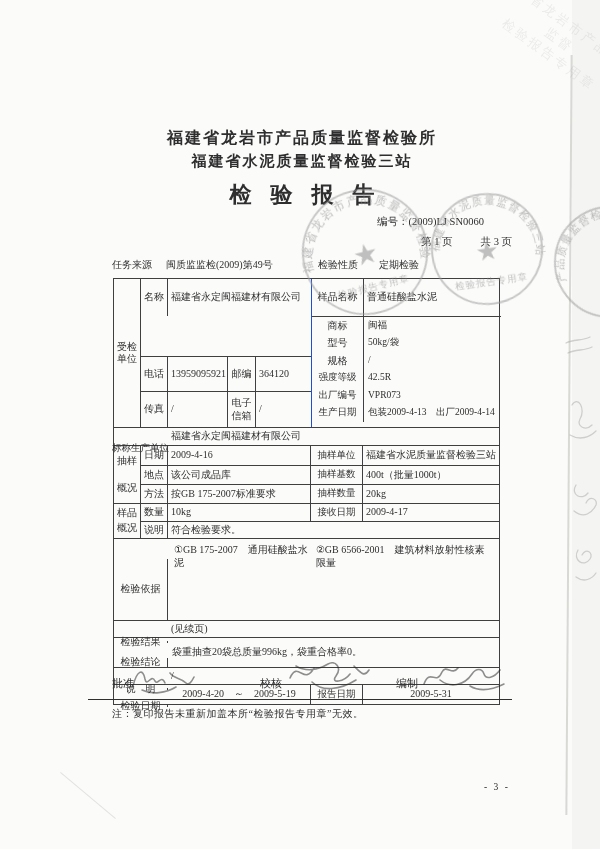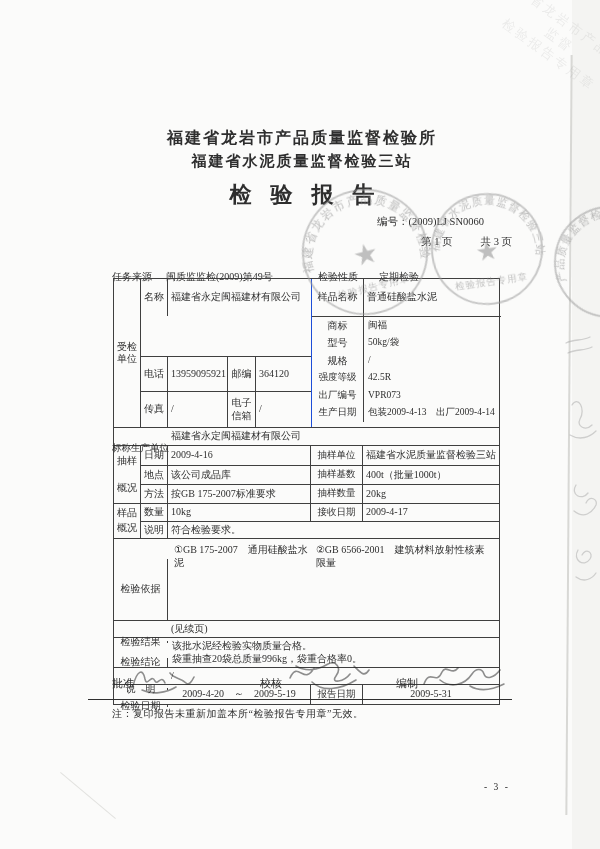--- a/index.html
+++ b/index.html
@@ -13,21 +13,21 @@
         transform:rotate(36deg);color:#666;font-size:13px;letter-spacing:3px;white-space:pre-line;text-align:center;}
   
   .content{position:absolute;left:92px;top:128px;width:420px;}
   .org1{text-align:center;font-size:16px;font-weight:bold;letter-spacing:2px;}
   .org2{text-align:center;font-size:15px;font-weight:bold;letter-spacing:2px;margin-top:3px;}
   .rtitle{text-align:center;font-size:22px;font-weight:bold;letter-spacing:19px;padding-left:19px;margin-top:9px;}
   .no-line{text-align:right;font-size:10.5px;padding-right:28px;margin-top:5px;}
   .page-line{text-align:right;font-size:10.5px;margin-top:6px;}
   .page-line .pcur{margin-right:28px;}
   .task-row{position:relative;height:15px;margin-top:9px;font-size:10px;}
-  .task-row span{position:absolute;top:12px;white-space:nowrap;text-align:right;}
+  .task-row span{position:absolute;top:0;white-space:nowrap;text-align:right;}
   .ts-l{left:20px;} .ts-v{left:74px;} .tn-l{left:226px;} .tn-v{left:287px;}
   
   .tbl{position:relative;margin:5px 0 0 21px;width:387px;border:1px solid #3f3f3f;font-size:10px;line-height:1.25;box-sizing:border-box;}
   .tbl *{box-sizing:border-box;}
   .flexrow{display:flex;}
   .cell{display:flex;align-items:center;padding:1px 3px;min-width:0;}
   .lab{justify-content:center;text-align:center;padding:1px 1px;}
   .val{justify-content:flex-start;}
   .br{border-right:1px solid #3f3f3f;} .bt{border-top:1px solid #3f3f3f;}
   .pre{white-space:pre-line;}
@@ -213,21 +213,20 @@
       </div>
 
       <div class="flexrow bt h17">
         <div class="cell lab br w54">检验结果</div>
         <div class="cell val fx">(见续页)</div>
       </div>
 
       <div class="flexrow bt" style="height:30px">
         <div class="cell lab br w54">检验结论</div>
         <div class="concBody">
-          <div>该批水泥经检验实物质量合格。</div>
           <div>袋重抽查20袋总质量996kg，袋重合格率0。</div>
         </div>
       </div>
 
       <div class="flexrow bt h17">
         <div class="cell lab br w54">说　明</div>
         <div class="cell val fx">/</div>
       </div>
 
       <div class="flexrow bt h20">

